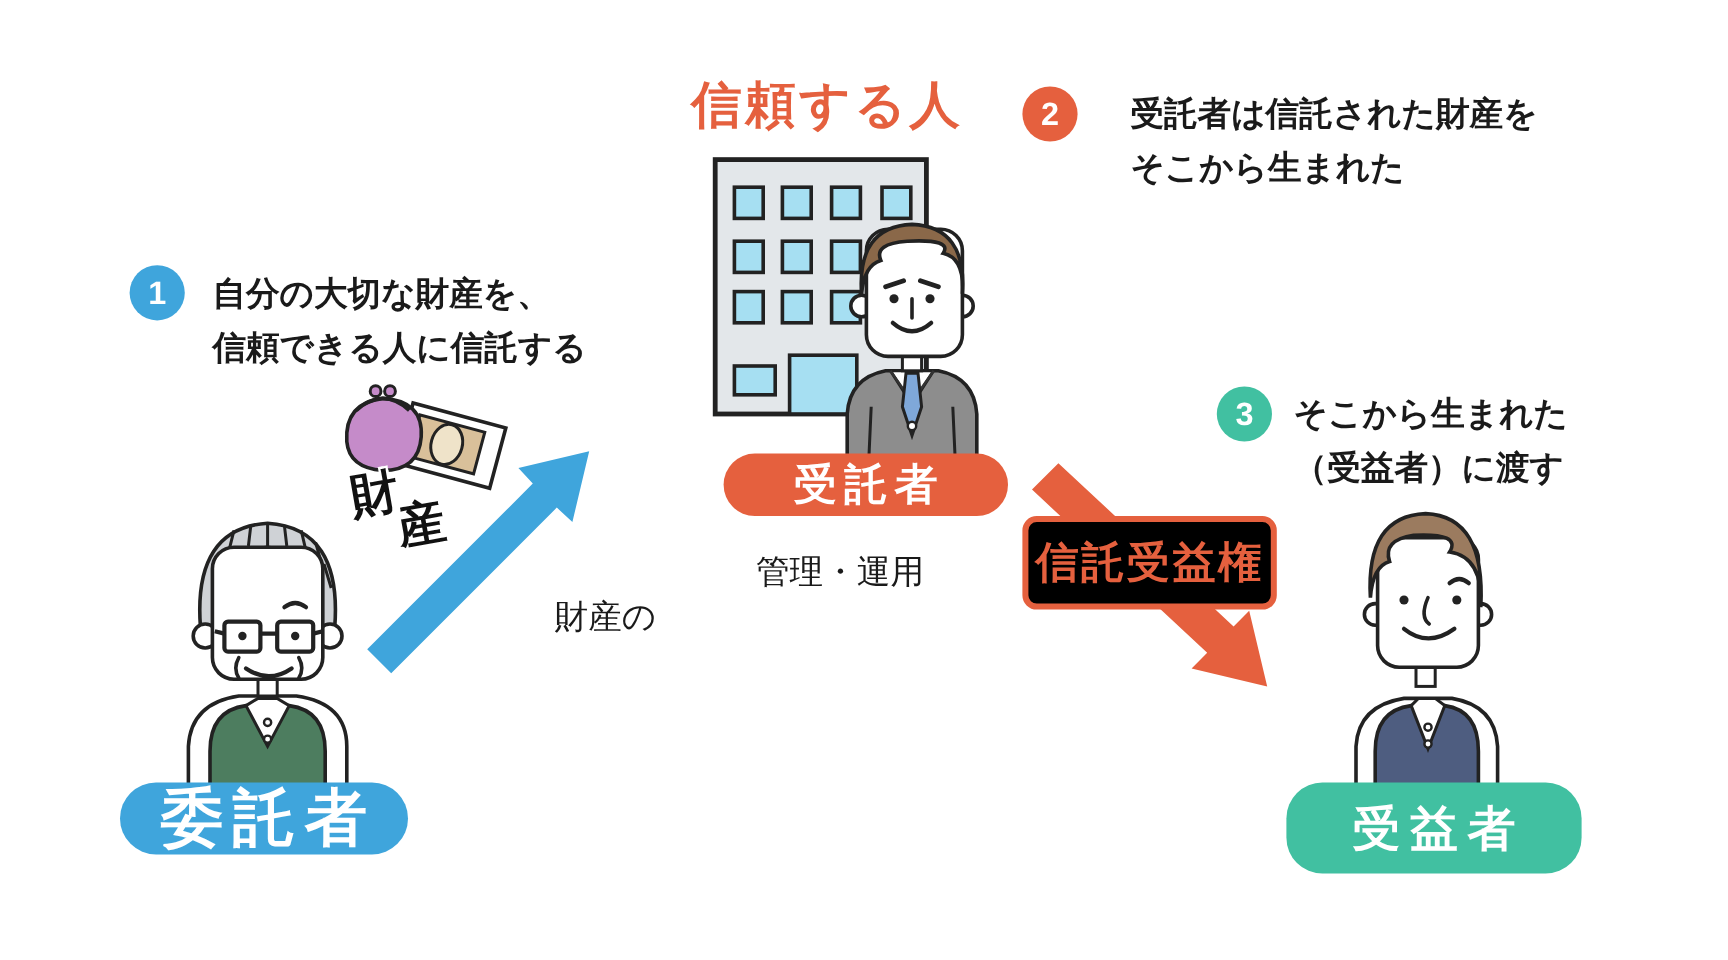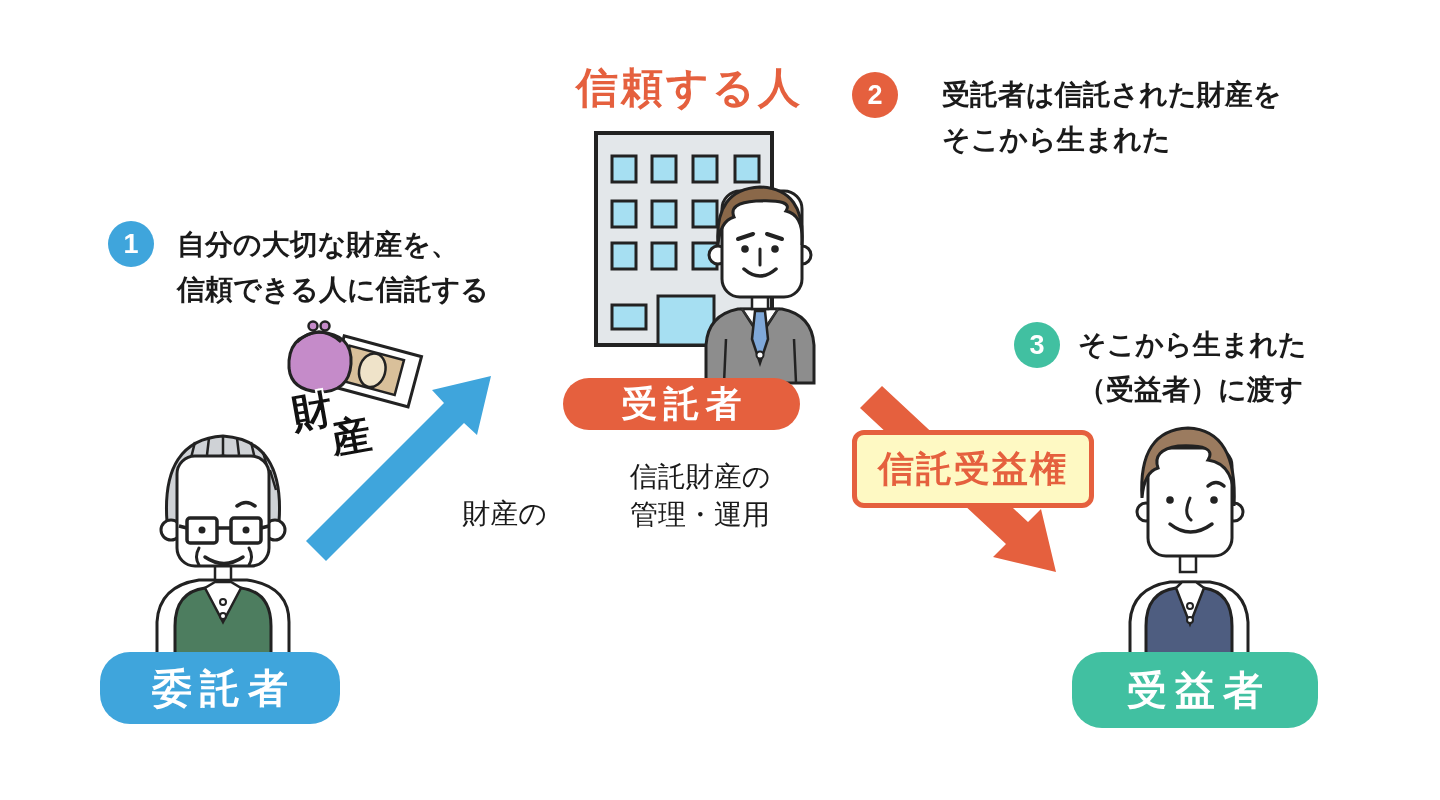--- a/index.html
+++ b/index.html
@@ -23,34 +23,34 @@
   .step-circle.c2{left:852px;top:72px;background:var(--orange);}
   .step-circle.c3{left:1014px;top:322px;background:var(--teal);}
   .step-text{position:absolute;font-size:28px;font-weight:700;line-height:45px;
     color:var(--text);white-space:nowrap;}
   .step-text.t1{left:148px;top:222px;margin-left:29px;}
   .step-text.t2{left:914px;top:72px;margin-left:28px;}
   .step-text.t3{left:1078px;top:322px;}
 
   .badge{position:absolute;display:flex;align-items:center;justify-content:center;
     color:#fff;font-weight:800;z-index:6;}
-  .badge.trustee{left:563px;top:378px;width:237px;height:52px;border-radius:26px;
+  .badge.trustee{left:603px;top:378px;width:237px;height:52px;border-radius:26px;
     background:var(--orange);font-size:36px;letter-spacing:6px;text-indent:6px;}
-  .badge.settlor{left:100px;top:652px;width:240px;height:72px;border-radius:30px;
-    background:var(--blue);font-size:40px;letter-spacing:8px;text-indent:8px;}
+  .badge.settlor{left:100px;top:652px;width:240px;height:60px;border-radius:30px;
+    background:var(--blue);font-size:52px;letter-spacing:8px;text-indent:8px;}
   .badge.beneficiary{left:1072px;top:652px;width:246px;height:76px;border-radius:30px;
     background:var(--teal);font-size:40px;letter-spacing:8px;text-indent:8px;}
 
   .note{position:absolute;text-align:center;font-size:28px;font-weight:500;
     color:var(--text);}
   .note.management{left:596px;top:458px;width:208px;line-height:38px;}
   .note.transfer{left:437px;top:494px;width:135px;line-height:40px;}
 
-  .benefit-label{position:absolute;left:852px;top:430px;width:242px;height:78px;
-    background:#fef9c3;border:5px solid var(--orange);border-radius:12px;z-index:5;
+  .benefit-label{position:absolute;left:852px;top:430px;width:212px;height:78px;
+    background:#000000;border:5px solid var(--orange);border-radius:12px;z-index:5;
     display:flex;align-items:center;justify-content:center;color:var(--orange);
     font-size:36px;font-weight:800;letter-spacing:2px;}
 
   .asset-char{position:absolute;font-size:40px;font-weight:800;color:#111;z-index:4;
     transform:rotate(-10deg);
     text-shadow:0 0 3px #fff,0 0 3px #fff,2px 2px 0 #fff,-2px -2px 0 #fff,
       2px -2px 0 #fff,-2px 2px 0 #fff;}
   .asset-char.a1{left:292px;top:384px;}
   .asset-char.a2{left:331px;top:409px;}
 
@@ -128,21 +128,20 @@
       <circle cx="45" cy="66" r="3.8" fill="#222" stroke="none"></circle>
       <circle cx="75" cy="66" r="3.8" fill="#222" stroke="none"></circle>
       <path d="M60 66 L60 82" stroke-width="3"></path>
       <path d="M44 86 Q60 100 76 86" stroke-width="3.5"></path>
     </g>
   </svg>
 
   <div class="badge trustee">受託者</div>
 
   <div class="note management">
-    <div>信託財産の</div>
     <div>管理・運用</div>
   </div>
 
   <svg class="svg-blue-arrow" width="210" height="212" viewBox="0 0 210 212">
     <polygon points="10,185 148,47 136,34 195,20 181,79 168,67 30,205" fill="var(--blue)"></polygon>
   </svg>
 
   <svg class="svg-purse" width="140" height="120" viewBox="0 0 140 120">
     <g transform="rotate(15 95 60)">
       <rect x="52" y="30" width="80" height="52" fill="#fff" stroke="#222" stroke-width="3"></rect>

